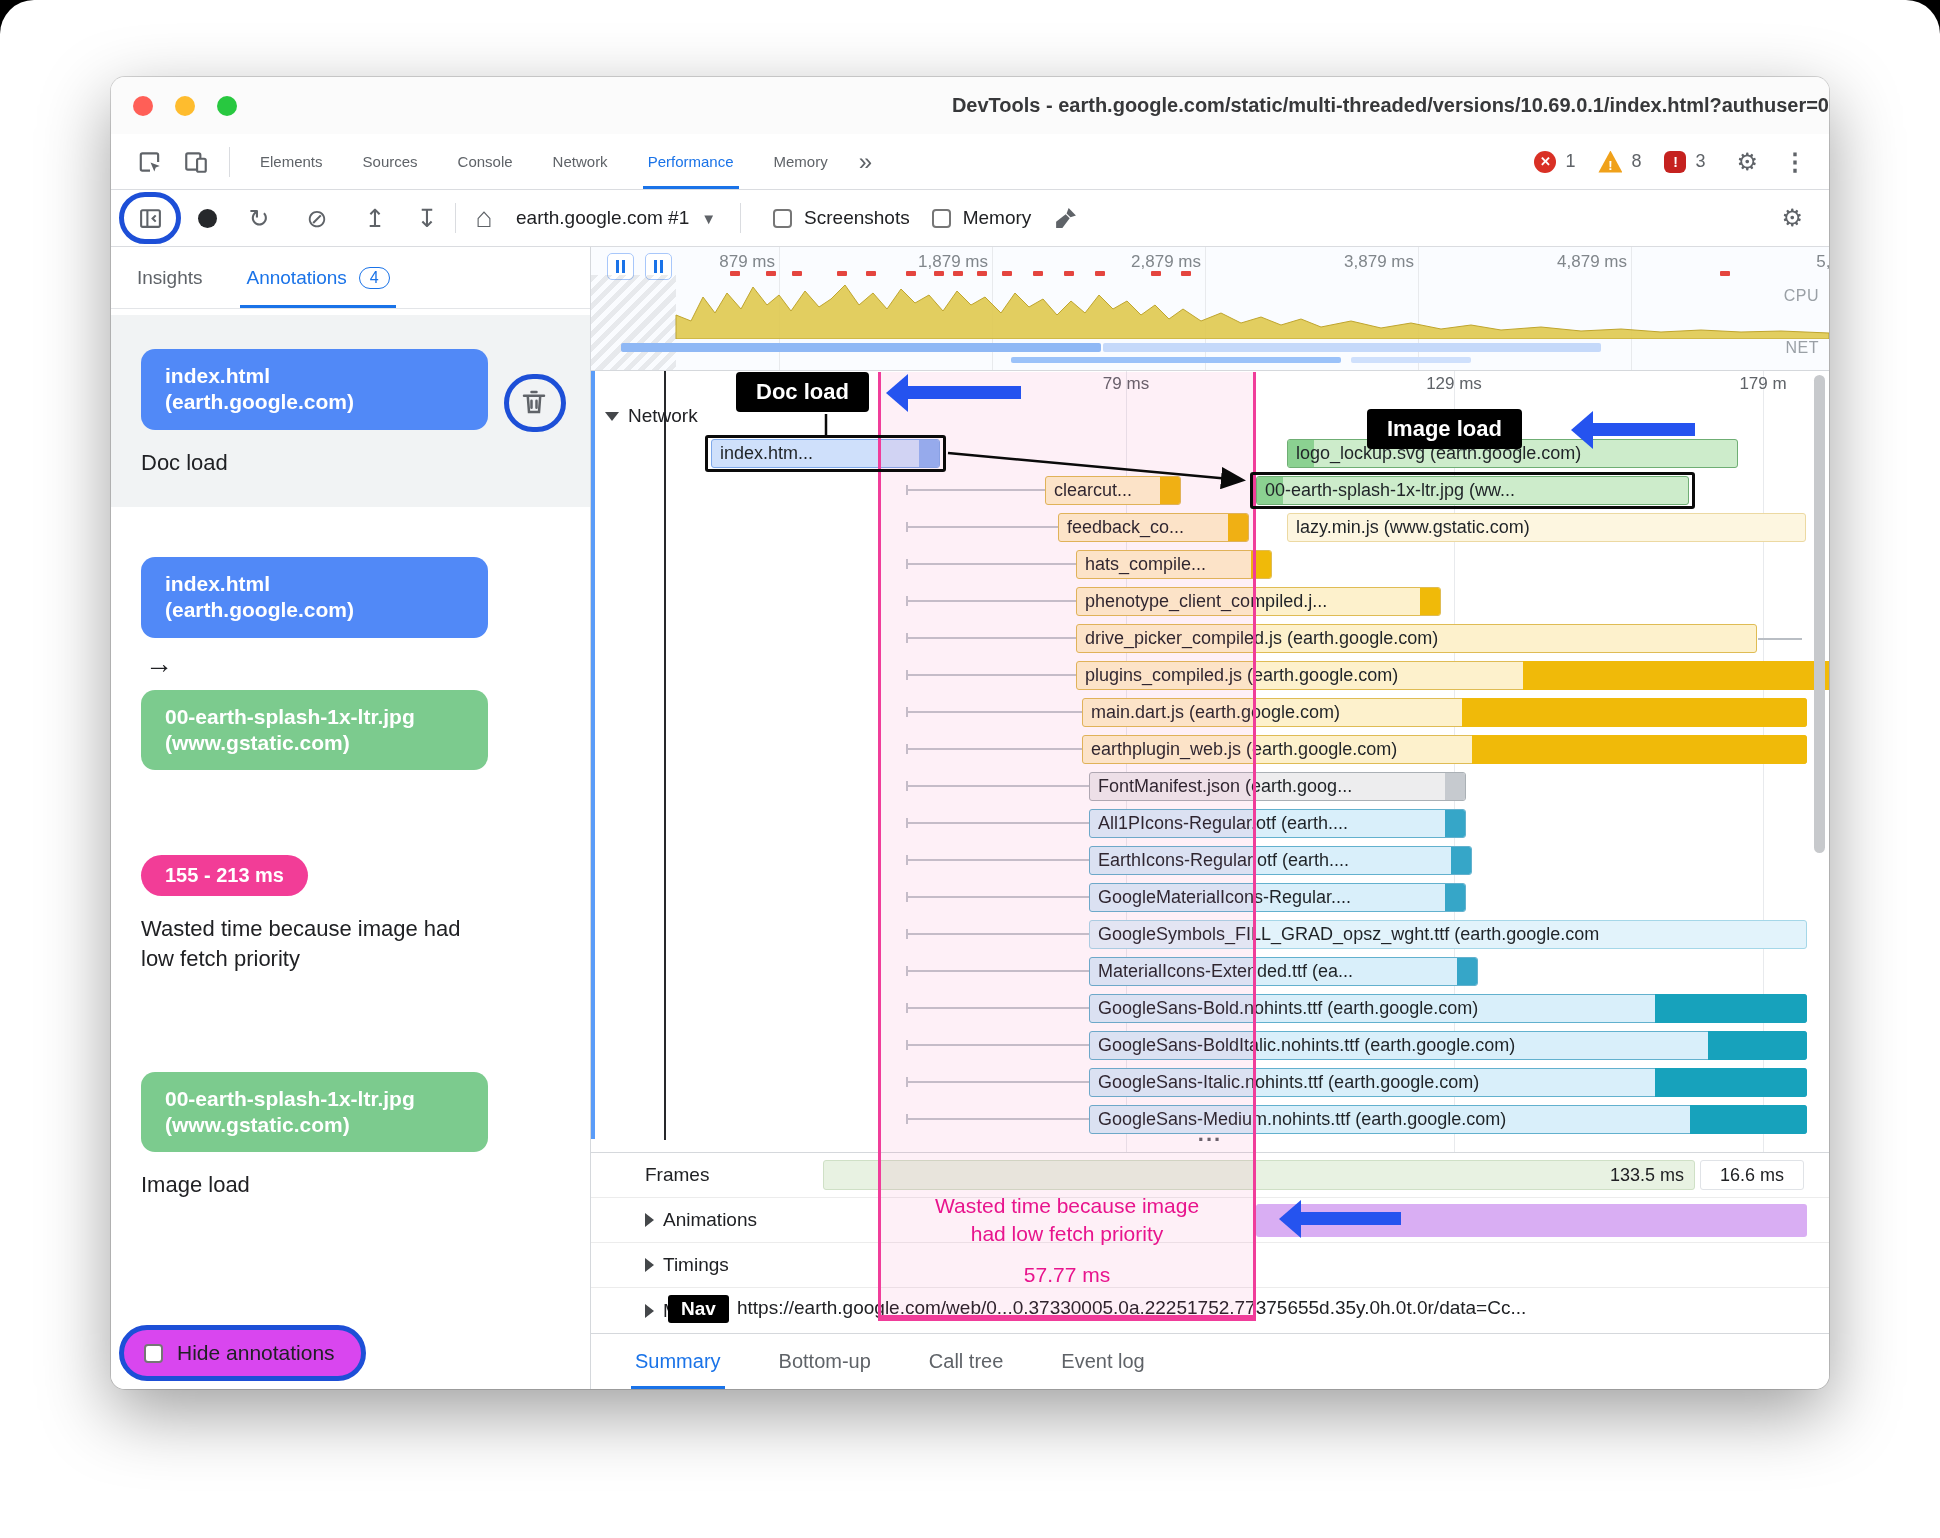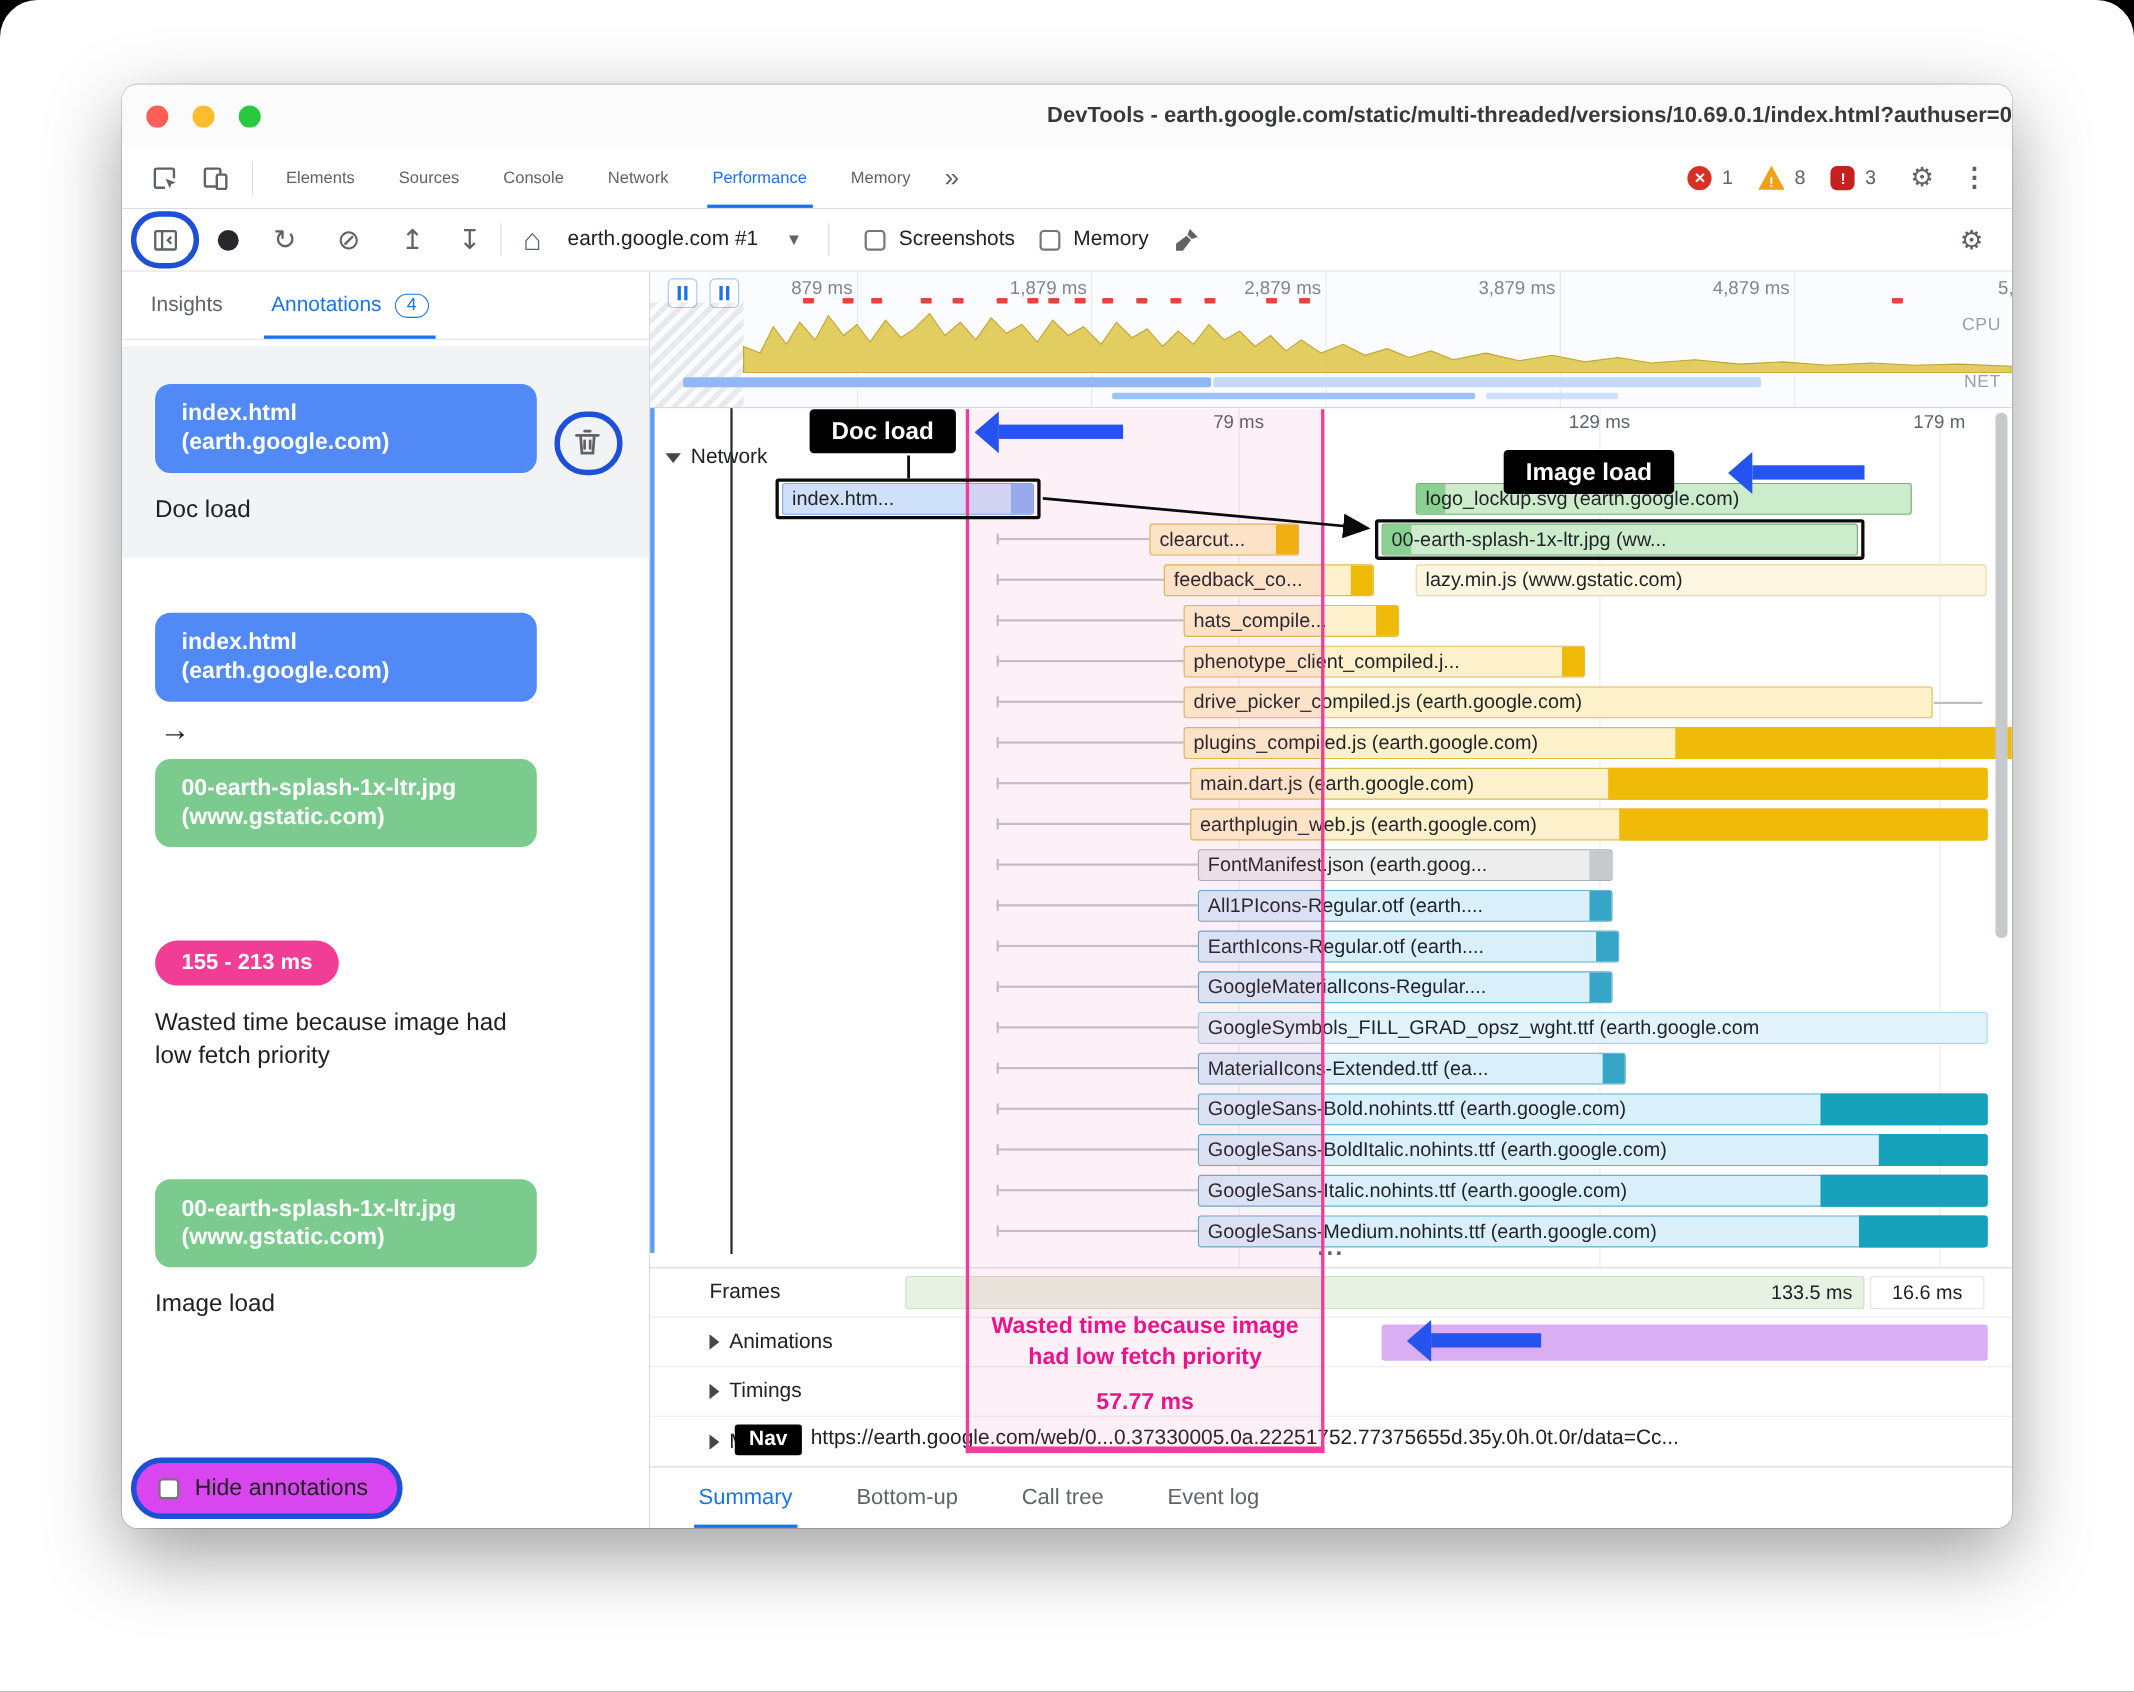--- a/index.html
+++ b/index.html
@@ -43,21 +43,21 @@
 
   
   .toolbar { position:absolute; left:0; top:113px; right:0; height:57px; background:#fff;
              border-bottom:1px solid #dadce0; display:flex; align-items:center; padding:0 18px 0 8px; }
   .hl-ring { border:5px solid #1d4fd7; border-radius:26px; padding:3px 8px; display:flex; align-items:center; margin-right:8px; }
   .tool-btn { color:#5f6368; font-size:25px; line-height:1; display:flex; align-items:center; justify-content:center;
               width:36px; height:36px; }
   .tool-btn svg { width:25px; height:25px; }
   .rec-dot { width:19px; height:19px; border-radius:50%; background:#26282b; }
   .sp18{margin-left:16px} .sp22{margin-left:22px}
-  .target-sel { display:flex; align-items:center; gap:25px; font-size:19px; color:#202124; margin:0 14px; }
+  .target-sel { display:flex; align-items:center; gap:12px; font-size:19px; color:#202124; margin:0 14px; }
   .target-sel .dd { font-size:15px; color:#5f6368; }
   .chk-wrap { display:flex; align-items:center; gap:12px; margin-left:22px; font-size:19px; color:#202124; }
   .chk { width:19px; height:19px; border:2px solid #767676; border-radius:4px; background:#fff; }
 
   
   .sidebar { position:absolute; left:0; top:170px; width:480px; bottom:0; background:#fff;
              border-right:1px solid #d5d8dc; }
   .side-tabs { height:62px; border-bottom:1px solid #e3e5e8; display:flex; align-items:center; padding-left:26px; gap:44px; }
   .side-tab { font-size:19px; color:#5f6368; height:100%; display:flex; align-items:center; position:relative; }
   .side-tab.active { color:#1a73e8; }
@@ -123,23 +123,23 @@
   .bar.font-light{background:#e2f3fb;border-color:#a5d7e8}
   .cap-right { position:absolute; top:0; bottom:0; right:0; width:20px; border-radius:0 2px 2px 0; z-index:1; }
   .cap-left  { position:absolute; top:0; bottom:0; left:0; width:26px; border-radius:2px 0 0 2px; z-index:1; }
   .js>.cap-right{background:#f0ba09} .doc>.cap-right{background:#8fb3f3} .font>.cap-right{background:#36a6c8}
   .other>.cap-right{background:#c6cacf} .img>.cap-left{background:#8bd191}
   .solid { position:absolute; top:-1px; bottom:-1px; right:-1px; border-radius:0 3px 3px 0; z-index:1; }
   .js .solid{background:#f0ba09} .font .solid{background:#17a2bc}
   .whisker::after { content:""; position:absolute; right: -46px; top:13px; width:44px; height:2px; background:#b9bec4; }
   .annot-box { position:absolute; border:3px solid #0a0a0a; border-radius:3px; z-index:5; pointer-events:none; }
 
-  .wasted-overlay { position:absolute; left:287px; top:125px; width:326px; height:949px;
+  .wasted-overlay { position:absolute; left:287px; top:125px; width:378px; height:949px;
                     background:rgba(244,63,150,.08); border-left:3px solid #f03d9a; border-right:3px solid #f03d9a;
-                    border-bottom:6px solid #f03d9a; z-index:4; pointer-events:none;font-weight:bold; }
+                    border-bottom:6px solid #f03d9a; z-index:4; pointer-events:none; }
   .wasted-text { position:absolute; left:-40px; right:-40px; top:820px; text-align:center;
                  font-size:21px; color:#e8148d; line-height:1.32; z-index:8; }
   .wasted-ms { margin-top:14px; }
 
   .chip-black { position:absolute; background:#000; color:#fff; font-weight:bold; font-size:22px;
                 padding:7px 20px; border-radius:4px; z-index:9; white-space:nowrap; }
   .chip-doc { left:145px; top:125px; }
   .chip-img { left:776px; top:162px; }
   .arrow-blue { position:absolute; height:13px; background:#2553ef; z-index:9; }
   .arrow-blue::before { content:""; position:absolute; left:-22px; top:50%; transform:translateY(-50%);

